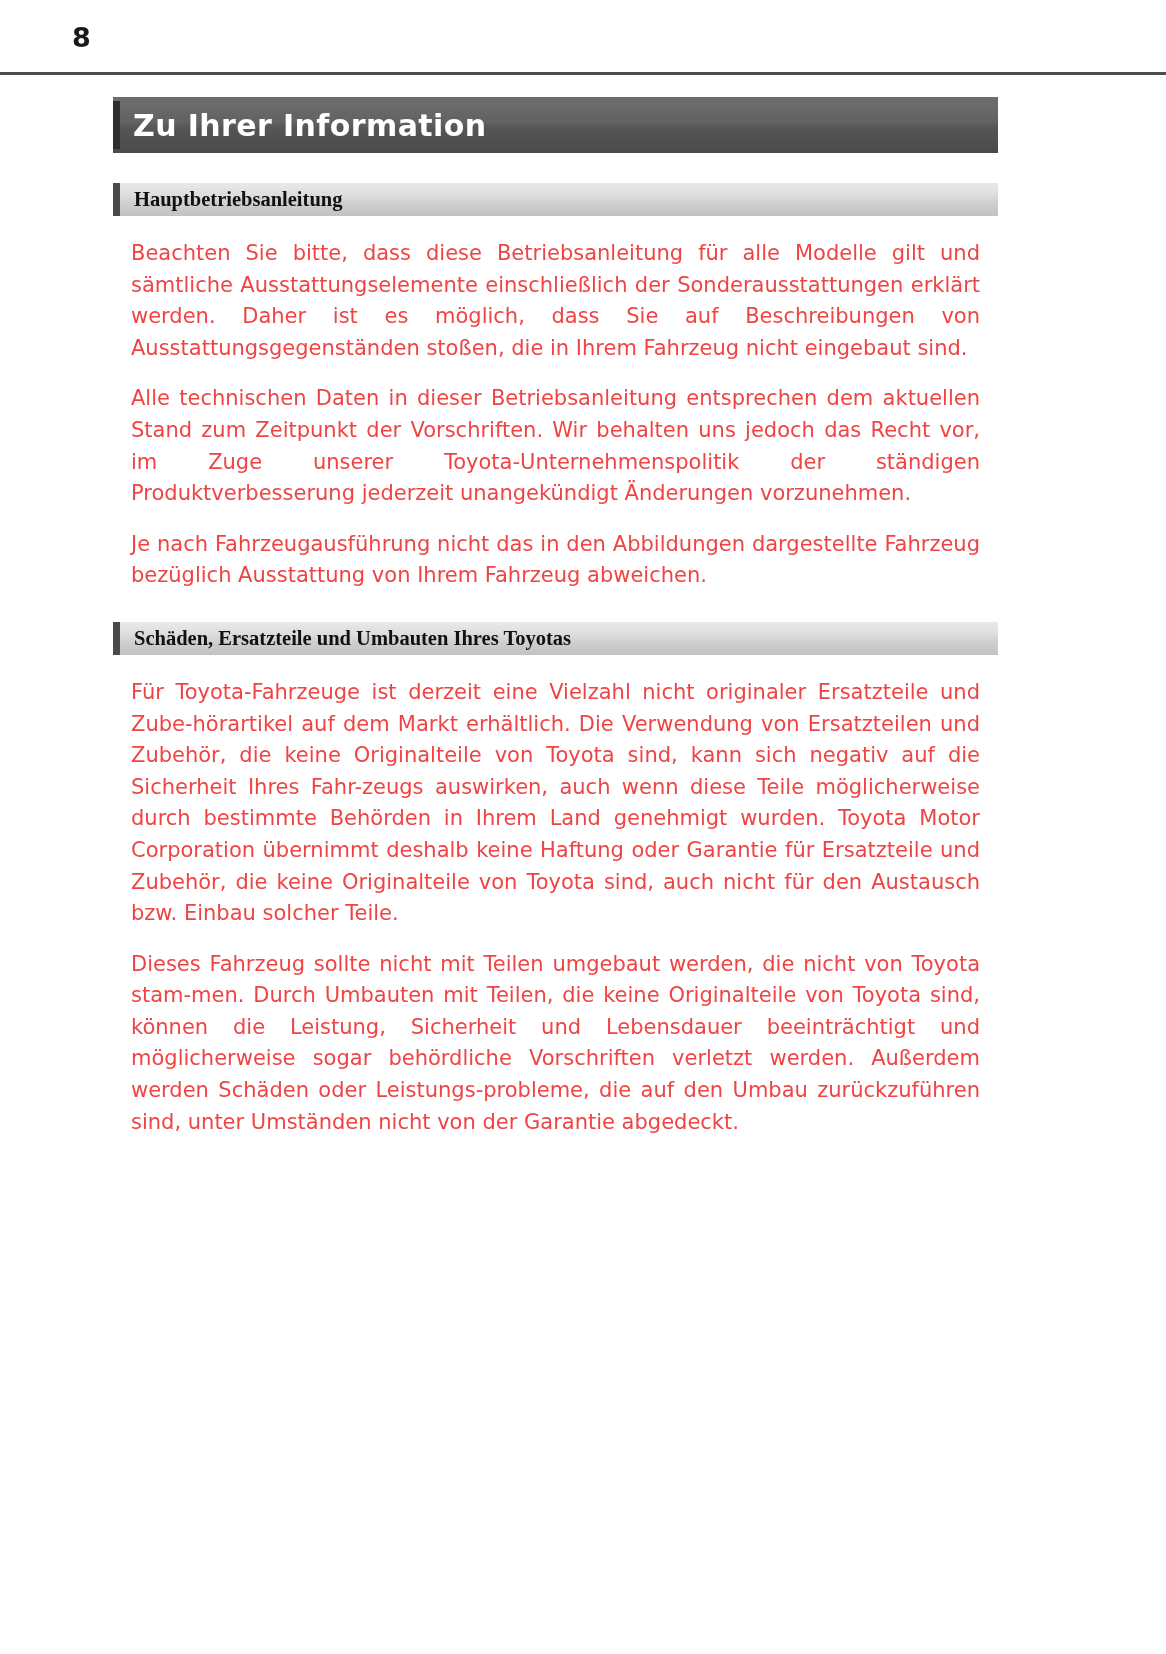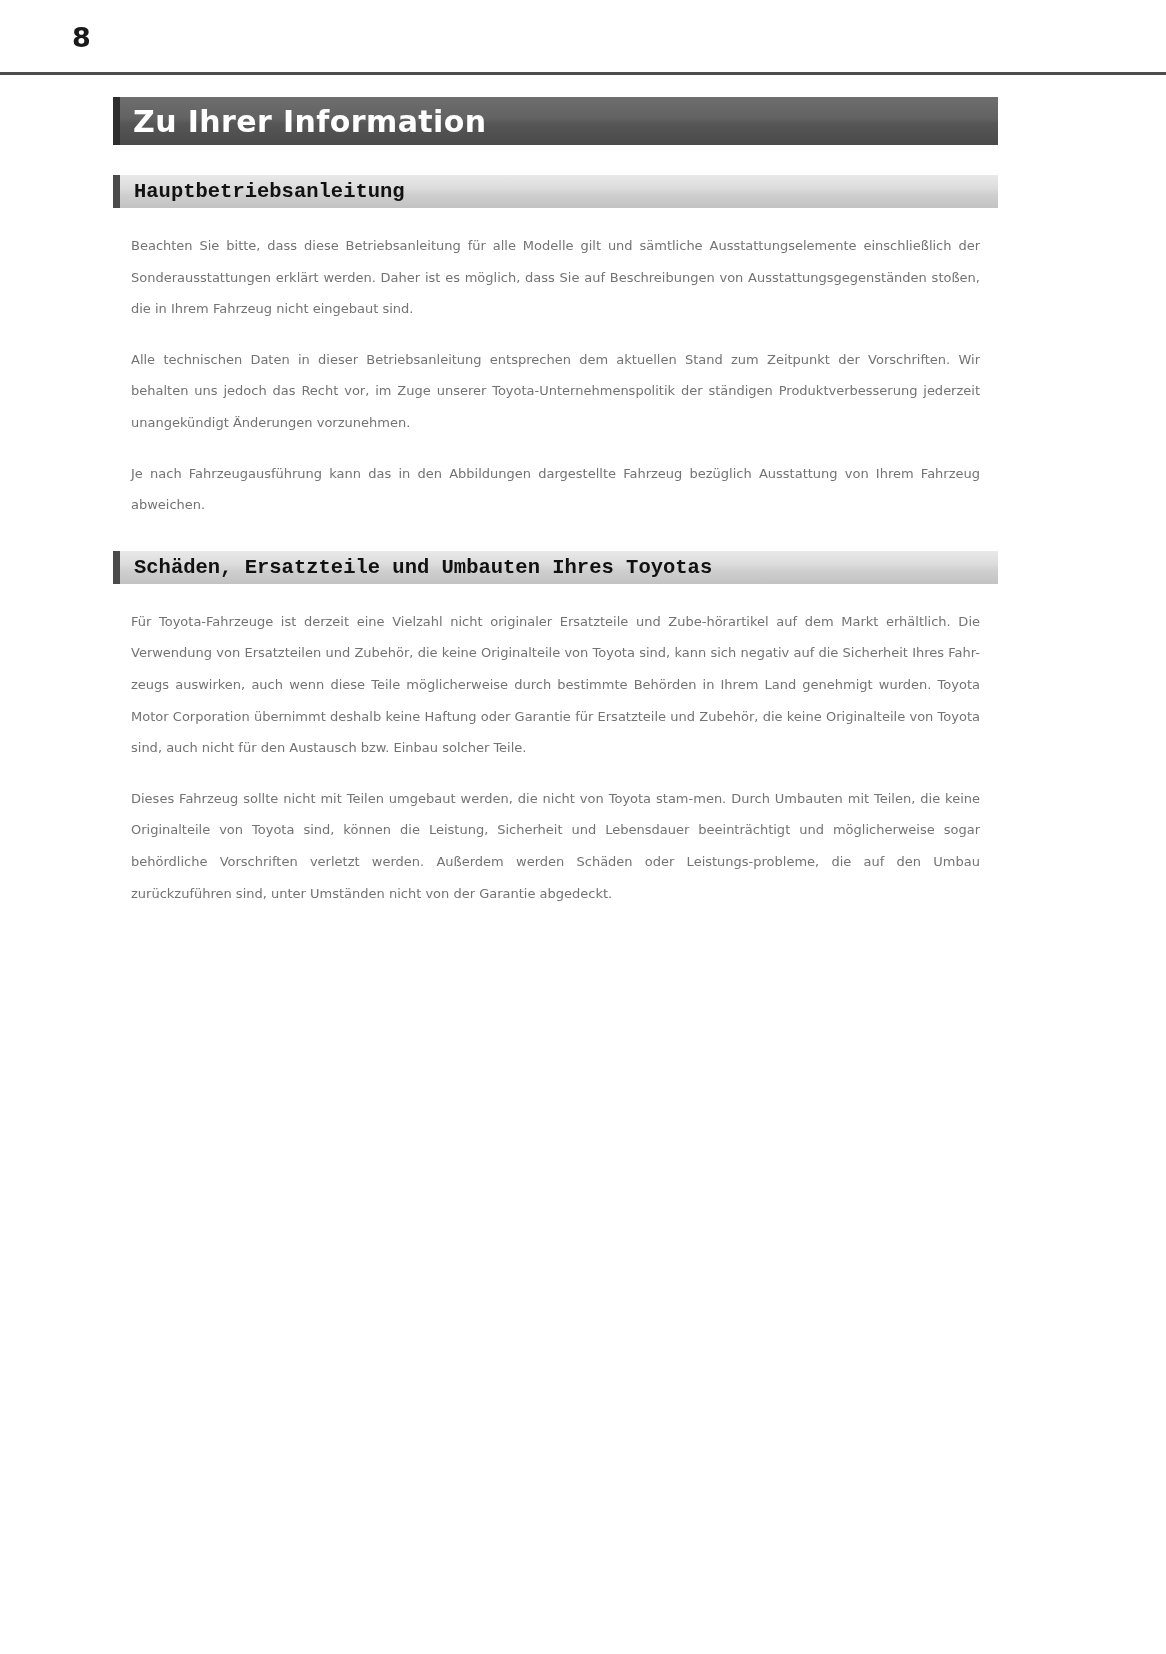--- a/index.html
+++ b/index.html
@@ -41,21 +41,21 @@
   }
   .content {
     position: absolute;
     top: 97px;
     left: 113px;
     width: 885px;
   }
   .chapter-title-bar {
     position: relative;
     width: 885px;
-    height: 48px;
+    height: 56px;
     background: linear-gradient(to bottom, #6e6e6e 0%, #626262 45%, #565656 55%, #4a4a4a 100%);
     display: flex;
     align-items: center;
   }
   .chapter-title-bar .bar-edge {
     width: 7px;
     height: 48px;
     background: #2e2e2e;
   }
   .chapter-title {
@@ -78,32 +78,32 @@
   .section-bar .bar-edge {
     width: 7px;
     height: 33px;
     background: #4a4a4a;
   }
   .section-title {
     color: #111111;
     font-size: 20.5px;
     font-weight: bold;
     padding-left: 14px;
-    font-family: Liberation Mono, monospace;
+    font-family: Liberation Serif, serif;
   }
   .para {
-    font-size: 13px;
+    font-size: 21px;
     line-height: 31.6px;
     text-align: justify;
     text-justify: inter-word;
     margin: 0;
     padding: 0 0 0 18px;
     width: 867px;
     box-sizing: border-box;
-    color: #737373;
+    color: #ef4444;
     font-family: "DejaVu Sans", sans-serif;
     hyphens: manual;
   }
   .para.first-after-bar {
     margin-top: 22px;
   }
   .para + .para {
     margin-top: 19px;
   }
 </style>
@@ -123,21 +123,21 @@
       <div class="chapter-title">Zu Ihrer Information</div>
     </div>
 
     <div class="section-bar">
       <div class="bar-edge"></div>
       <div class="section-title">Hauptbetriebsanleitung</div>
     </div>
 
     <p class="para first-after-bar">Beachten Sie bitte, dass diese Betriebsanleitung für alle Modelle gilt und sämtliche Ausstattungselemente einschließlich der Sonderausstattungen erklärt werden. Daher ist es möglich, dass Sie auf Beschreibungen von Ausstattungsgegenständen stoßen, die in Ihrem Fahrzeug nicht eingebaut sind.</p>
     <p class="para">Alle technischen Daten in dieser Betriebsanleitung entsprechen dem aktuellen Stand zum Zeitpunkt der Vorschriften. Wir behalten uns jedoch das Recht vor, im Zuge unserer Toyota-Unternehmenspolitik der ständigen Produktverbesserung jederzeit unangekündigt Änderungen vorzunehmen.</p>
-    <p class="para">Je nach Fahrzeugausführung kann das in den Abbildungen dargestellte Fahrzeug bezüglich Ausstattung von Ihrem Fahrzeug abweichen.</p>
+    <p class="para">Je nach Fahrzeugausführung nicht das in den Abbildungen dargestellte Fahrzeug bezüglich Ausstattung von Ihrem Fahrzeug abweichen.</p>
 
     <div class="section-bar">
       <div class="bar-edge"></div>
       <div class="section-title">Schäden, Ersatzteile und Umbauten Ihres Toyotas</div>
     </div>
 
     <p class="para first-after-bar">Für Toyota-Fahrzeuge ist derzeit eine Vielzahl nicht originaler Ersatzteile und Zube-hörartikel auf dem Markt erhältlich. Die Verwendung von Ersatzteilen und Zubehör, die keine Originalteile von Toyota sind, kann sich negativ auf die Sicherheit Ihres Fahr-zeugs auswirken, auch wenn diese Teile möglicherweise durch bestimmte Behörden in Ihrem Land genehmigt wurden. Toyota Motor Corporation übernimmt deshalb keine Haftung oder Garantie für Ersatzteile und Zubehör, die keine Originalteile von Toyota sind, auch nicht für den Austausch bzw. Einbau solcher Teile.</p>
     <p class="para">Dieses Fahrzeug sollte nicht mit Teilen umgebaut werden, die nicht von Toyota stam-men. Durch Umbauten mit Teilen, die keine Originalteile von Toyota sind, können die Leistung, Sicherheit und Lebensdauer beeinträchtigt und möglicherweise sogar behördliche Vorschriften verletzt werden. Außerdem werden Schäden oder Leistungs-probleme, die auf den Umbau zurückzuführen sind, unter Umständen nicht von der Garantie abgedeckt.</p>
 
   </div>

